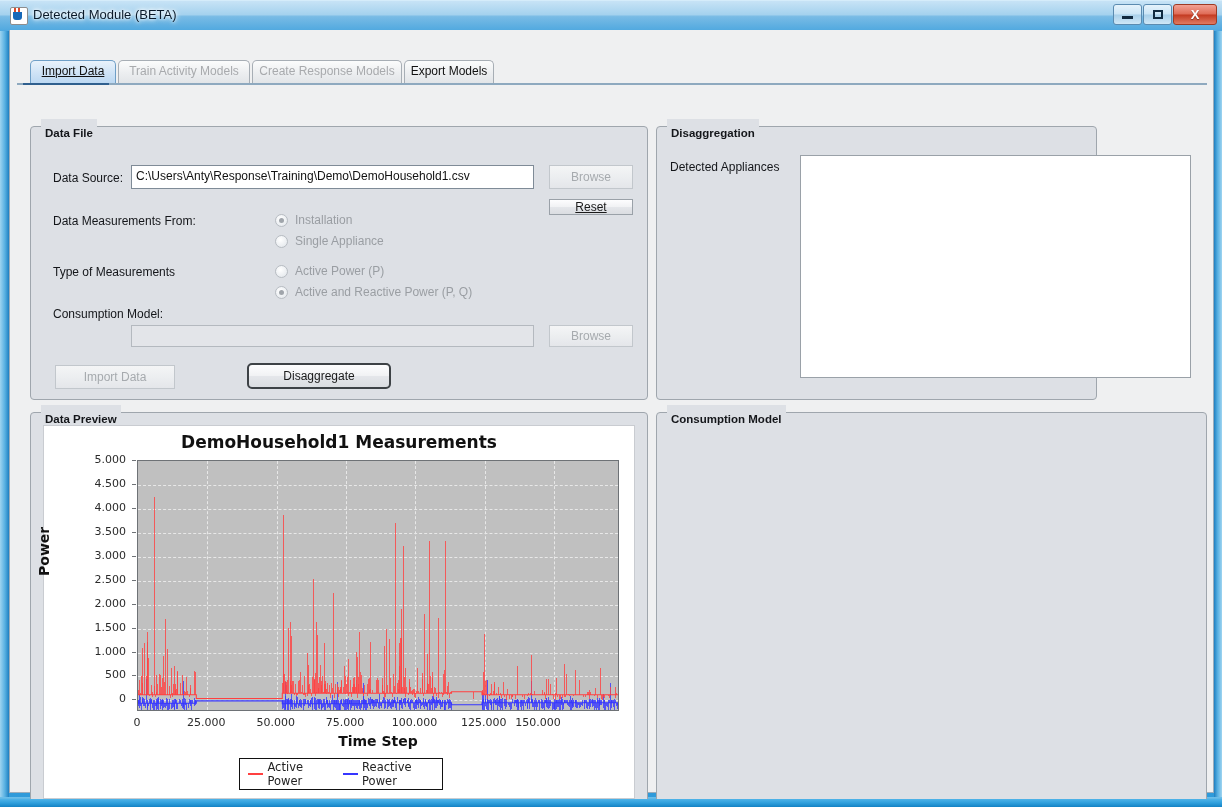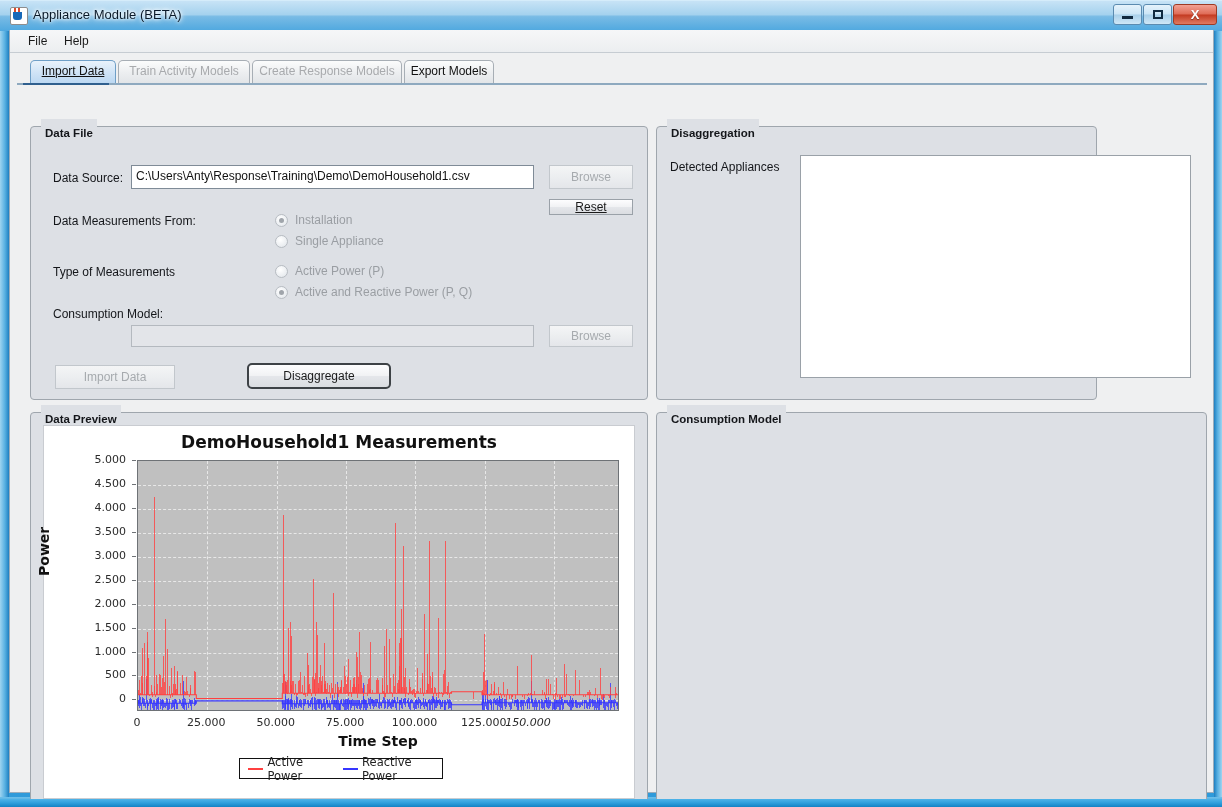--- a/index.html
+++ b/index.html
@@ -276,21 +276,21 @@
     font-family: "DejaVu Sans", sans-serif;
     white-space: nowrap;
   }
   #xlabel {
     position: absolute; left: 93px; top: 307px; width: 482px;
     text-align: center; font-size: 14px; font-weight: bold; color:#111;
     font-family: "DejaVu Sans", sans-serif;
   }
   #legend {
     position: absolute; left: 195px; top: 332px;
-    width: 204px; height: 21px;
+    width: 204px; height: 32px;
     border: 1px solid #111111;
     background: #ffffff;
     box-sizing: border-box;
     display: flex; align-items: center;
   }
   .legend-entry { display:flex; align-items:center; font-size: 11.5px; color:#222;
                   font-family:"DejaVu Sans", sans-serif; margin-left: 8px; }
   .legend-swatch { width: 17px; height: 2px; margin-right: 4px; }
 
   
@@ -307,43 +307,39 @@
   <div id="glass-left"></div>
   <div id="glass-right"></div>
   <div id="glass-bottom"></div>
 
   <div id="titlebar">
     <div id="title-icon">
       <div class="steam"></div>
         <div class="steam2"></div>
         <div class="cup"></div>
     </div>
-    <div id="title-text">Appliance Module (BETA)</div>
+    <div id="title-text">Detected Module (BETA)</div>
 
     <div class="winbtn" id="btn-min">
       <div class="glyph">
           <div class="min-bar"></div>
         </div>
     </div>
     <div class="winbtn" id="btn-max">
       <div class="glyph">
           <div class="max-box"></div>
         </div>
     </div>
     <div class="winbtn" id="btn-close">
       <div class="glyph">X</div>
     </div>
   </div>
 
   <div id="client">
 
-    <div id="menubar">
-      <div class="menu-item" id="menu-file">File</div>
-      <div class="menu-item" id="menu-help">Help</div>
-    </div>
 
     <div id="tabstrip">
       <div class="tab selected enabled" id="tab-import">
         <span class="u">Import Data</span>
       </div>
       <div class="tab" id="tab-train">
         <span>Train Activity Models</span>
       </div>
       <div class="tab" id="tab-response">
         <span>Create Response Models</span>
@@ -431,21 +427,21 @@
             <div class="ytick" style="top: 27px; left: 30px;">5.000</div>
             <div class="ytickmark" style="top: 34px;"></div>
           </div>
         <div id="x-ticks">
             <div class="xtick" style="left: 63px;">0</div>
             <div class="xtick" style="left: 132.364px;">25.000</div>
             <div class="xtick" style="left: 201.728px;">50.000</div>
             <div class="xtick" style="left: 271.092px;">75.000</div>
             <div class="xtick" style="left: 340.457px;">100.000</div>
             <div class="xtick" style="left: 409.821px;">125.000</div>
-            <div class="xtick" style="left: 454px; font-style: italic;">150.000</div>
+            <div class="xtick" style="left: 464px;">150.000</div>
           </div>
 
         <div id="plot-area">
           <div id="grid-layer">
               <div class="gridline-h" style="top: 239.423px;"></div>
               <div class="gridline-h" style="top: 215.481px;"></div>
               <div class="gridline-h" style="top: 191.538px;"></div>
               <div class="gridline-h" style="top: 167.596px;"></div>
               <div class="gridline-h" style="top: 143.654px;"></div>
               <div class="gridline-h" style="top: 119.712px;"></div>

